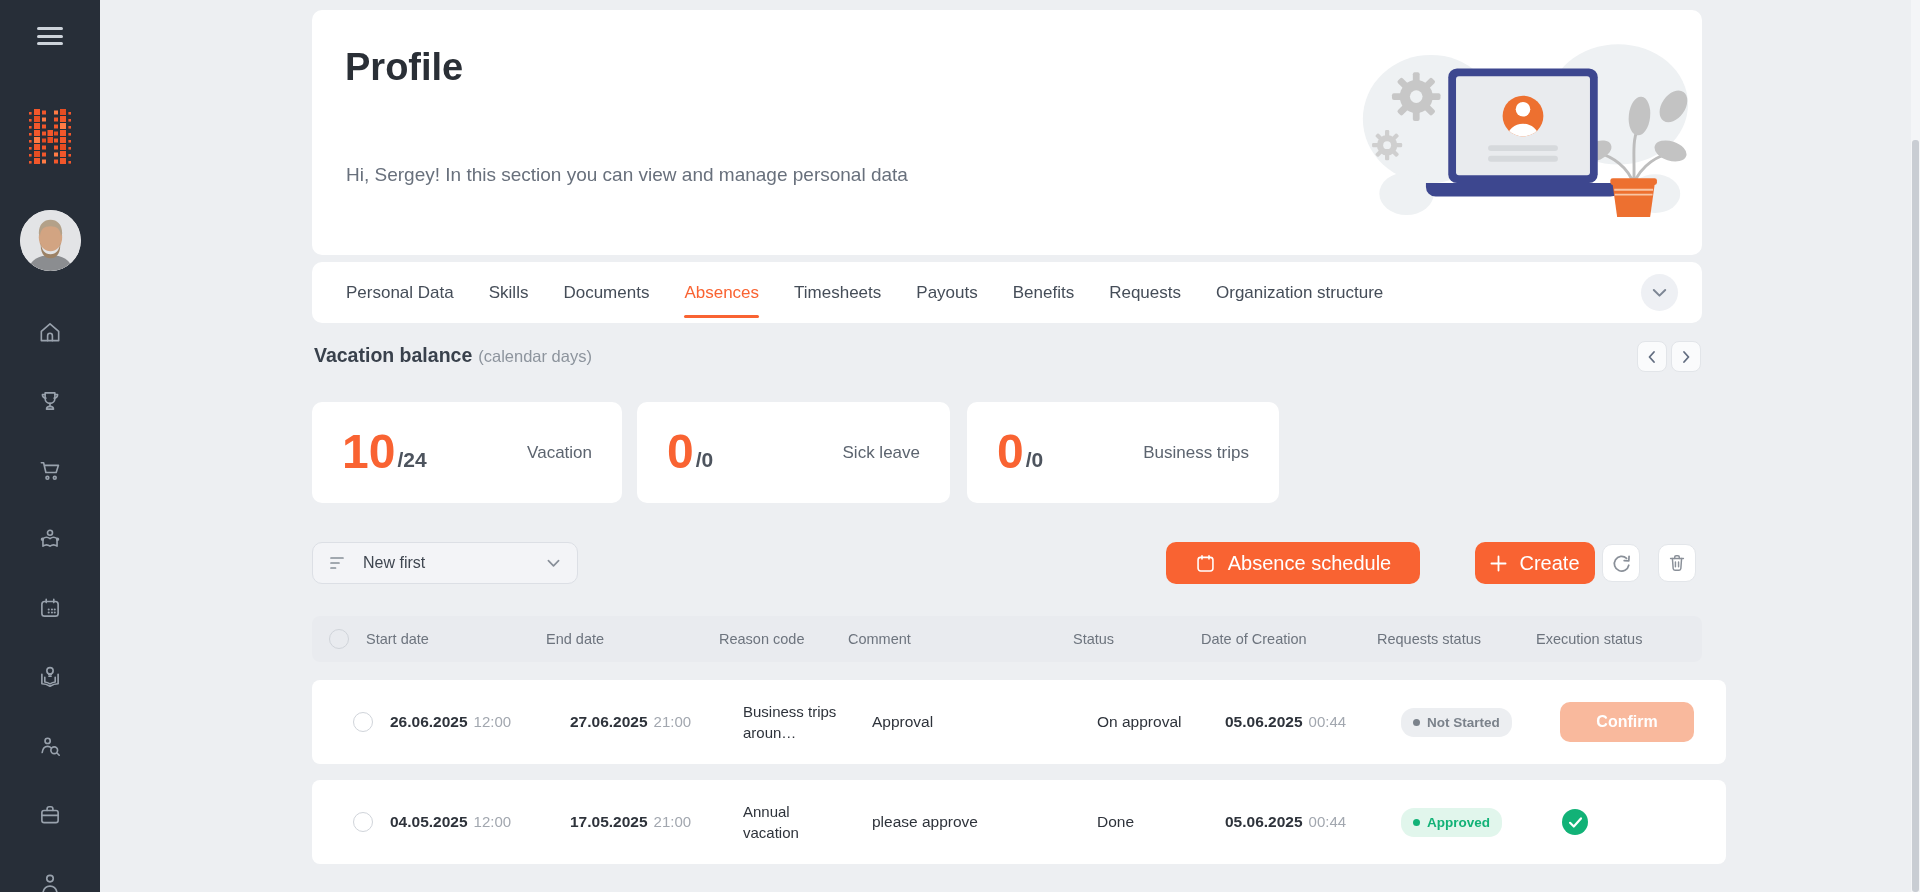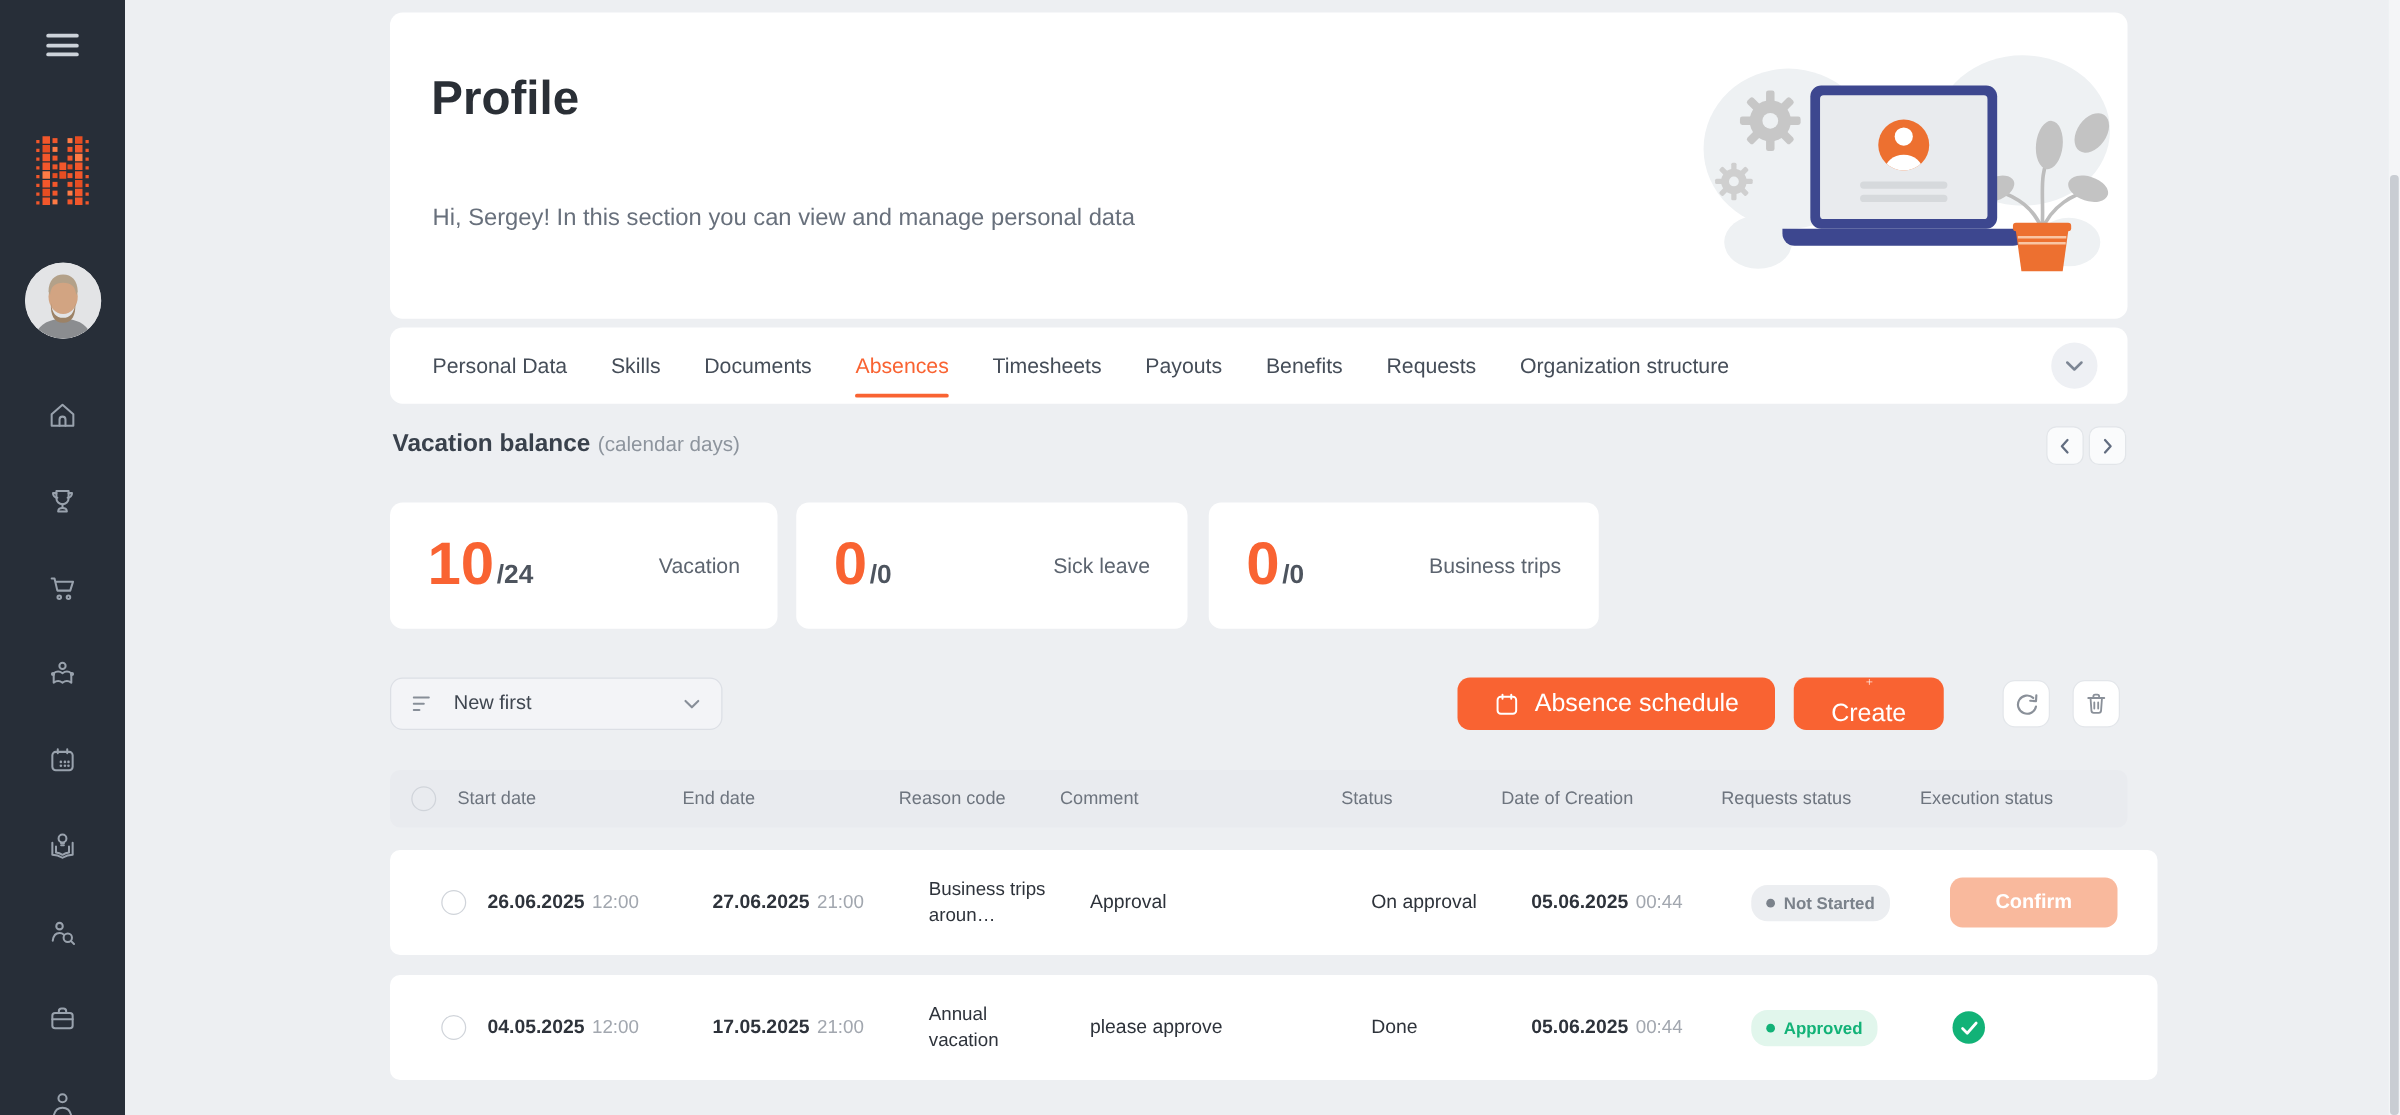--- a/index.html
+++ b/index.html
@@ -11,21 +11,21 @@
   .burger{position:absolute;left:37px;top:27px;width:26px;display:flex;flex-direction:column;gap:4.5px;cursor:pointer;}
   .burger span{display:block;height:3px;border-radius:2px;background:#cdd3da;}
   .logo{position:absolute;left:28px;top:106px;cursor:pointer;}
   .avatar{position:absolute;left:20px;top:210px;width:61px;height:61px;border-radius:50%;overflow:hidden;background:#dfe0e2;cursor:pointer;}
   .sb-nav{position:absolute;left:0;top:319px;width:100px;display:flex;flex-direction:column;align-items:center;gap:43px;}
   .sb-item{width:26px;height:26px;cursor:pointer;}
   .sb-item svg{stroke:#99a2ad;fill:none;stroke-width:1.5;stroke-linecap:round;stroke-linejoin:round;}
 
   
   .header-card{position:absolute;left:312px;top:10px;width:1390px;height:245px;background:#fff;border-radius:10px;}
-  .page-title{position:absolute;left:33px;top:48px;font-size:38px;font-weight:700;color:#2a2f36;}
+  .page-title{position:absolute;left:33px;top:36px;font-size:38px;font-weight:700;color:#2a2f36;}
   .page-subtitle{position:absolute;left:34px;top:154px;font-size:19px;color:#68707c;}
   .illustration{position:absolute;right:14px;top:26px;}
 
   
   .tabs-card{position:absolute;left:312px;top:262px;width:1390px;height:61px;background:#fff;border-radius:10px;display:flex;align-items:center;gap:35px;padding:0 80px 0 34px;box-sizing:border-box;}
   .tab{position:relative;height:100%;display:flex;align-items:center;font-size:17px;color:#454d58;white-space:nowrap;cursor:pointer;}
   .tab.active{color:#F96332;font-weight:500;}
   .tab.active::after{content:"";position:absolute;left:0;right:0;bottom:5px;height:3px;border-radius:2px;background:#F96332;}
   .tabs-more{position:absolute;right:24px;top:12px;width:37px;height:37px;border-radius:50%;background:#eef0f4;display:flex;align-items:center;justify-content:center;cursor:pointer;}
 
@@ -41,21 +41,21 @@
   .vnum{display:flex;align-items:flex-end;}
   .vval{font-size:48px;font-weight:700;color:#F96332;line-height:.92;}
   .vtot{font-size:21px;font-weight:600;color:#4d545e;padding-bottom:3px;margin-left:2px;}
   .vlabel{font-size:17px;color:#5c646f;}
 
   
   .sort-box{position:absolute;left:312px;top:542px;width:266px;height:42px;background:#f3f4f7;border:1px solid #dcdfe5;border-radius:10px;display:flex;align-items:center;gap:15px;padding:0 17px;box-sizing:border-box;cursor:pointer;}
   .sort-box .lbl{flex:1;font-size:16px;color:#3f4650;}
   .btn-orange{position:absolute;top:542px;height:42px;background:#F96332;border:none;border-radius:10px;color:#fff;font-family:inherit;font-size:20px;font-weight:500;display:flex;align-items:center;justify-content:center;gap:12px;cursor:pointer;}
   .btn-absence{left:1166px;width:254px;}
-  .btn-create{left:1435px;width:120px;flex-direction:column;}
+  .btn-create{left:1475px;width:120px;}
   .icon-btn{position:absolute;top:544px;width:38px;height:38px;background:#fff;border:1px solid #e3e6ea;border-radius:10px;display:flex;align-items:center;justify-content:center;cursor:pointer;box-sizing:border-box;}
   .btn-refresh{left:1602px;}.btn-trash{left:1658px;}
 
   
   .tgrid{display:grid;grid-template-columns:54px 180px 173px 129px 225px 128px 176px 159px 1fr;align-items:center;height:100%;}
   .thead{position:absolute;left:312px;top:616px;width:1390px;height:46px;background:#e9ebef;border-radius:8px;}
   .th{font-size:14.5px;color:#6d747e;}
   .trow{position:absolute;left:312px;width:1390px;height:84px;background:#fff;border-radius:8px;padding-left:24px;}
   .r0{top:680px;}.r1{top:780px;}
   .ccol{display:flex;justify-content:center;}

